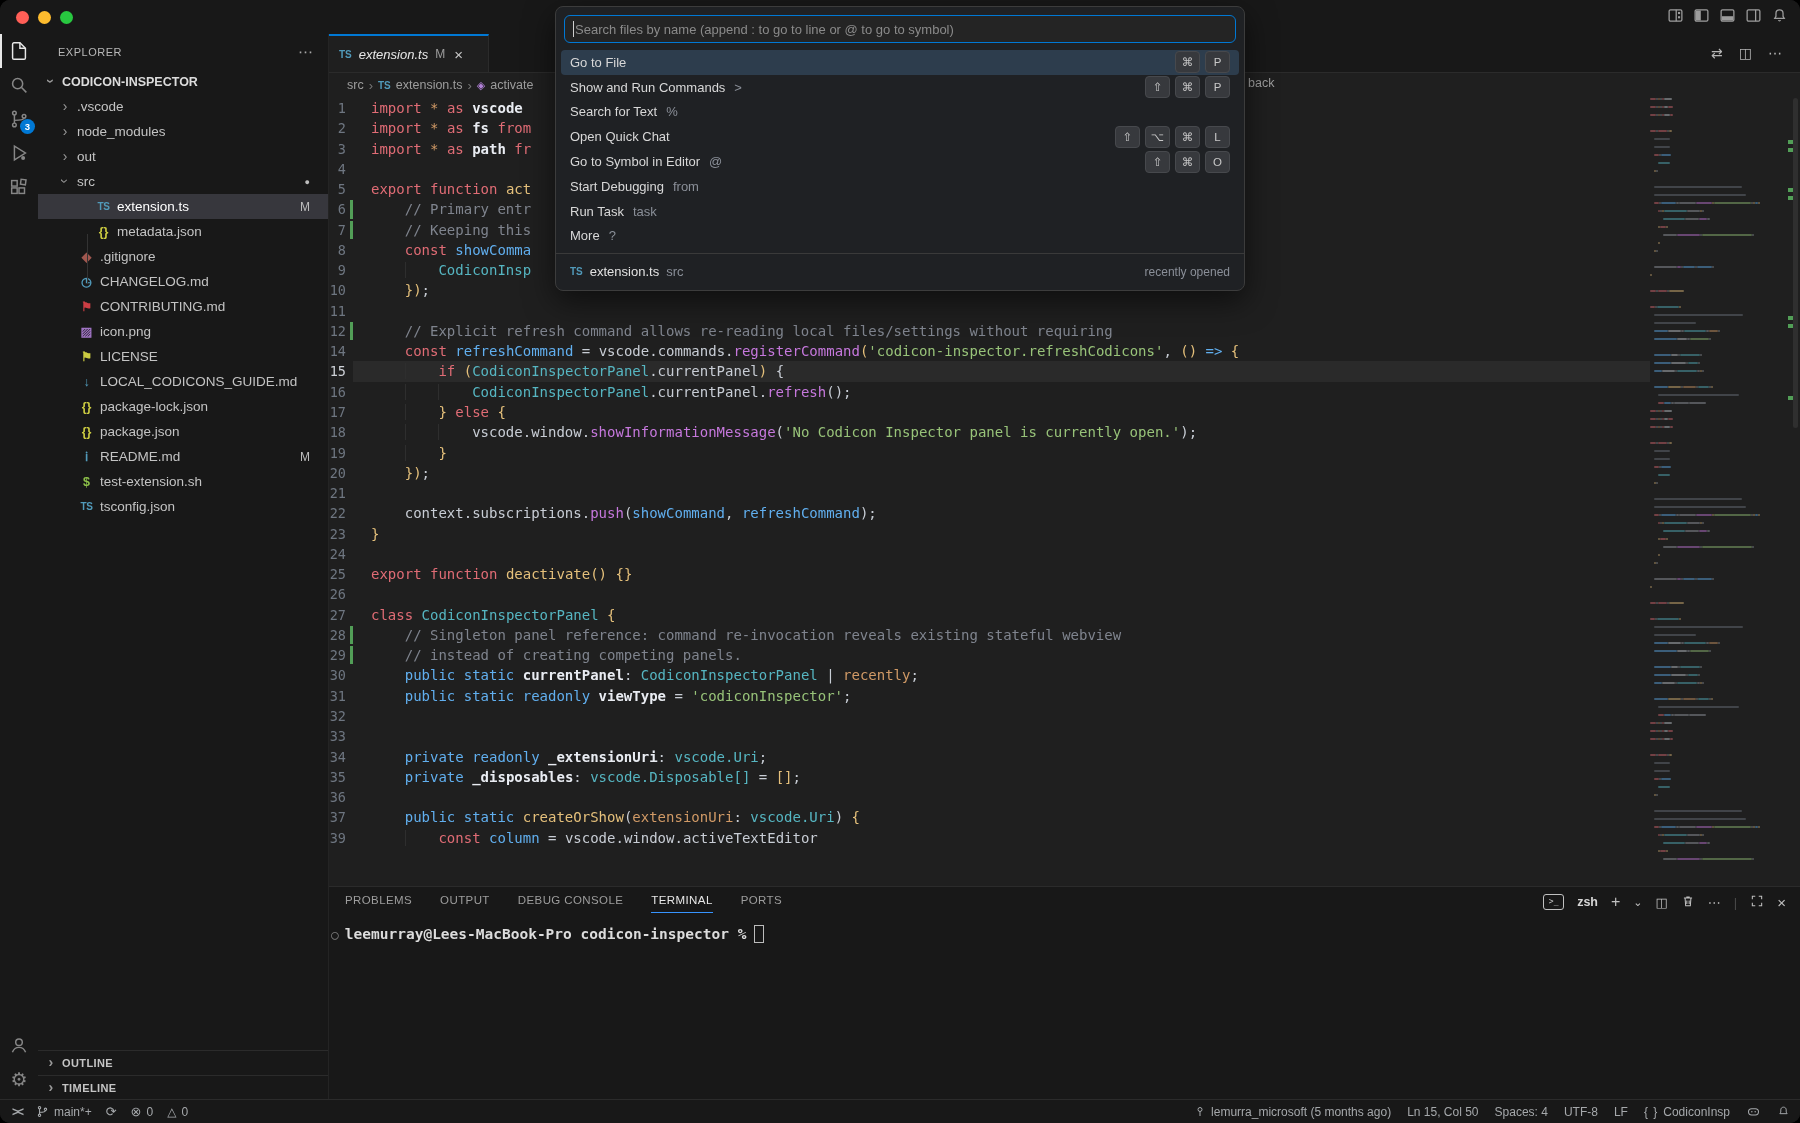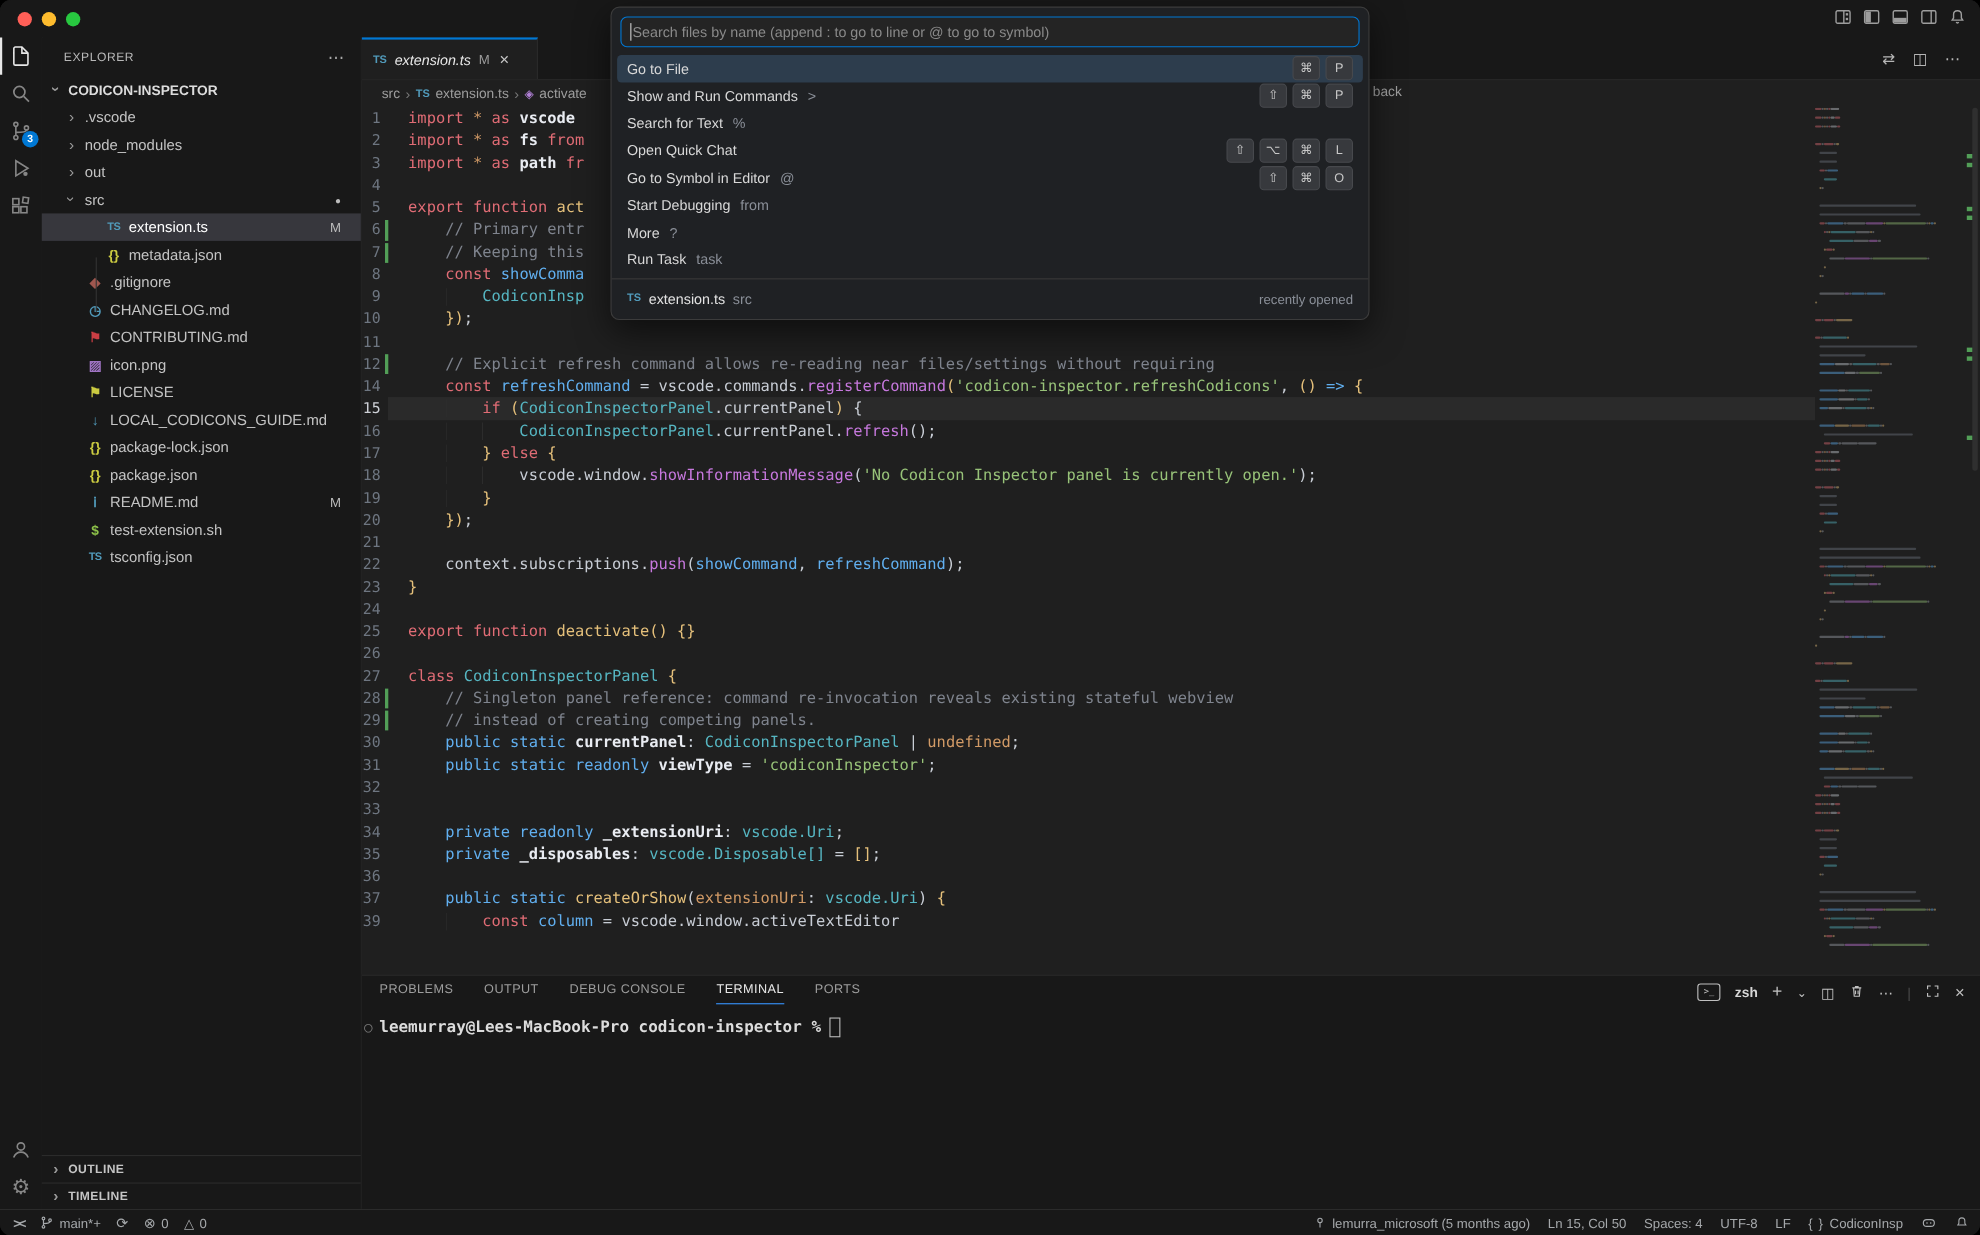--- a/index.html
+++ b/index.html
@@ -330,38 +330,38 @@
       <div class="cl"><span class="ln">2</span><span class="txt"><span class="r">import</span><span class="w"> </span><span class="o">*</span><span class="w"> </span><span class="r">as</span><span class="wb"> fs</span><span class="r"> from</span></span></div>
       <div class="cl"><span class="ln">3</span><span class="txt"><span class="r">import</span><span class="w"> </span><span class="o">*</span><span class="w"> </span><span class="r">as</span><span class="wb"> path</span><span class="r"> fr</span></span></div>
       <div class="cl"><span class="ln">4</span><span class="txt"></span></div>
       <div class="cl"><span class="ln">5</span><span class="txt"><span class="r">export</span><span class="w"> </span><span class="r">function</span><span class="w"> </span><span class="y">act</span></span></div>
       <div class="cl"><span class="ln">6</span><span class="chg"></span><span class="txt"><span class="i">    </span><span class="c">// Primary entr</span></span></div>
       <div class="cl"><span class="ln">7</span><span class="chg"></span><span class="txt"><span class="i">    </span><span class="c">// Keeping this</span></span></div>
       <div class="cl"><span class="ln">8</span><span class="txt"><span class="i">    </span><span class="r">const</span><span class="w"> </span><span class="b">showComma</span></span></div>
       <div class="cl"><span class="ln">9</span><span class="txt"><span class="i">    </span><span class="i">    </span><span class="t">CodiconInsp</span></span></div>
       <div class="cl"><span class="ln">10</span><span class="txt"><span class="i">    </span><span class="y">})</span><span class="w">;</span></span></div>
       <div class="cl"><span class="ln">11</span><span class="txt"></span></div>
-      <div class="cl"><span class="ln">12</span><span class="chg"></span><span class="txt"><span class="i">    </span><span class="c">// Explicit refresh command allows re-reading near files/settings without requiring</span></span></div>
+      <div class="cl"><span class="ln">12</span><span class="chg"></span><span class="txt"><span class="i">    </span><span class="c">// Explicit refresh command allows re-reading local files/settings without requiring</span></span></div>
       <div class="cl"><span class="ln">14</span><span class="txt"><span class="i">    </span><span class="r">const</span><span class="w"> </span><span class="b">refreshCommand</span><span class="w"> = </span><span class="w">vscode.commands.</span><span class="p">registerCommand</span><span class="y">(</span><span class="g">'codicon-inspector.refreshCodicons'</span><span class="w">, </span><span class="y">()</span><span class="b"> =&gt;</span><span class="y"> {</span></span></div>
       <div class="cl cur"><span class="ln">15</span><span class="txt"><span class="i">    </span><span class="i">    </span><span class="r">if</span><span class="w"> </span><span class="y">(</span><span class="t">CodiconInspectorPanel</span><span class="w">.currentPanel</span><span class="y">)</span><span class="w"> {</span></span></div>
       <div class="cl"><span class="ln">16</span><span class="txt"><span class="i">    </span><span class="i">    </span><span class="i">    </span><span class="t">CodiconInspectorPanel</span><span class="w">.currentPanel.</span><span class="p">refresh</span><span class="w">();</span></span></div>
       <div class="cl"><span class="ln">17</span><span class="txt"><span class="i">    </span><span class="i">    </span><span class="y">}</span><span class="r"> else</span><span class="y"> {</span></span></div>
       <div class="cl"><span class="ln">18</span><span class="txt"><span class="i">    </span><span class="i">    </span><span class="i">    </span><span class="w">vscode.window.</span><span class="p">showInformationMessage</span><span class="w">(</span><span class="g">'No Codicon Inspector panel is currently open.'</span><span class="w">);</span></span></div>
       <div class="cl"><span class="ln">19</span><span class="txt"><span class="i">    </span><span class="i">    </span><span class="y">}</span></span></div>
       <div class="cl"><span class="ln">20</span><span class="txt"><span class="i">    </span><span class="y">})</span><span class="w">;</span></span></div>
       <div class="cl"><span class="ln">21</span><span class="txt"></span></div>
       <div class="cl"><span class="ln">22</span><span class="txt"><span class="i">    </span><span class="w">context.subscriptions.</span><span class="p">push</span><span class="w">(</span><span class="b">showCommand</span><span class="w">, </span><span class="b">refreshCommand</span><span class="w">);</span></span></div>
       <div class="cl"><span class="ln">23</span><span class="txt"><span class="y">}</span></span></div>
       <div class="cl"><span class="ln">24</span><span class="txt"></span></div>
       <div class="cl"><span class="ln">25</span><span class="txt"><span class="r">export</span><span class="w"> </span><span class="r">function</span><span class="w"> </span><span class="y">deactivate() {}</span></span></div>
       <div class="cl"><span class="ln">26</span><span class="txt"></span></div>
       <div class="cl"><span class="ln">27</span><span class="txt"><span class="r">class</span><span class="w"> </span><span class="t">CodiconInspectorPanel</span><span class="y"> {</span></span></div>
       <div class="cl"><span class="ln">28</span><span class="chg"></span><span class="txt"><span class="i">    </span><span class="c">// Singleton panel reference: command re-invocation reveals existing stateful webview</span></span></div>
       <div class="cl"><span class="ln">29</span><span class="chg"></span><span class="txt"><span class="i">    </span><span class="c">// instead of creating competing panels.</span></span></div>
-      <div class="cl"><span class="ln">30</span><span class="txt"><span class="i">    </span><span class="b">public static</span><span class="wb"> currentPanel</span><span class="w">: </span><span class="t">CodiconInspectorPanel</span><span class="w"> | </span><span class="o">undefined</span><span class="w">;</span></span></div>
+      <div class="cl"><span class="ln">30</span><span class="txt"><span class="i">    </span><span class="b">public static</span><span class="wb"> currentPanel</span><span class="w">: </span><span class="t">CodiconInspectorPanel</span><span class="w"> | </span><span class="o">recently</span><span class="w">;</span></span></div>
       <div class="cl"><span class="ln">31</span><span class="txt"><span class="i">    </span><span class="b">public static readonly</span><span class="wb"> viewType</span><span class="w"> = </span><span class="g">'codiconInspector'</span><span class="w">;</span></span></div>
       <div class="cl"><span class="ln">32</span><span class="txt"></span></div>
       <div class="cl"><span class="ln">33</span></div>
       <div class="cl"><span class="ln">34</span><span class="txt"><span class="i">    </span><span class="b">private readonly</span><span class="wb"> _extensionUri</span><span class="w">: </span><span class="t">vscode.Uri</span><span class="w">;</span></span></div>
       <div class="cl"><span class="ln">35</span><span class="txt"><span class="i">    </span><span class="b">private</span><span class="wb"> _disposables</span><span class="w">: </span><span class="t">vscode.Disposable[]</span><span class="w"> = </span><span class="y">[]</span><span class="w">;</span></span></div>
       <div class="cl"><span class="ln">36</span><span class="txt"></span></div>
       <div class="cl"><span class="ln">37</span><span class="txt"><span class="i">    </span><span class="b">public static</span><span class="y"> createOrShow</span><span class="w">(</span><span class="o">extensionUri</span><span class="w">: </span><span class="t">vscode.Uri</span><span class="w">) </span><span class="y">{</span></span></div>
       <div class="cl"><span class="ln">39</span><span class="txt"><span class="i">    </span><span class="i">    </span><span class="r">const</span><span class="b"> column</span><span class="w"> = </span><span class="w">vscode.window.</span><span class="w">activeTextEditor</span></span></div>
     </div>
   <div class="minimap" id="minimap">
@@ -600,26 +600,26 @@
             <span class="chip">⇧</span>
             <span class="chip">⌘</span>
             <span class="chip">O</span>
           </span>
         </div>
         <div class="qrow">
           <span>Start Debugging</span>
           <span class="qhint">from</span>
         </div>
         <div class="qrow">
+          <span>Run Task</span>
+          <span class="qhint">task</span>
+        </div>
+        <div class="qrow">
           <span>More</span>
           <span class="qhint">?</span>
-        </div>
-        <div class="qrow">
-          <span>Run Task</span>
-          <span class="qhint">task</span>
         </div>
       </div>
     <div class="qsep"></div>
     <div class="qrecent">
       <span class="ts-mini">TS</span>
       <span style="color:#e2e2e2;">extension.ts</span>
       <span style="color:#8a8f98;">src</span>
       <span class="qnote">recently opened</span>
     </div>
   </div>

